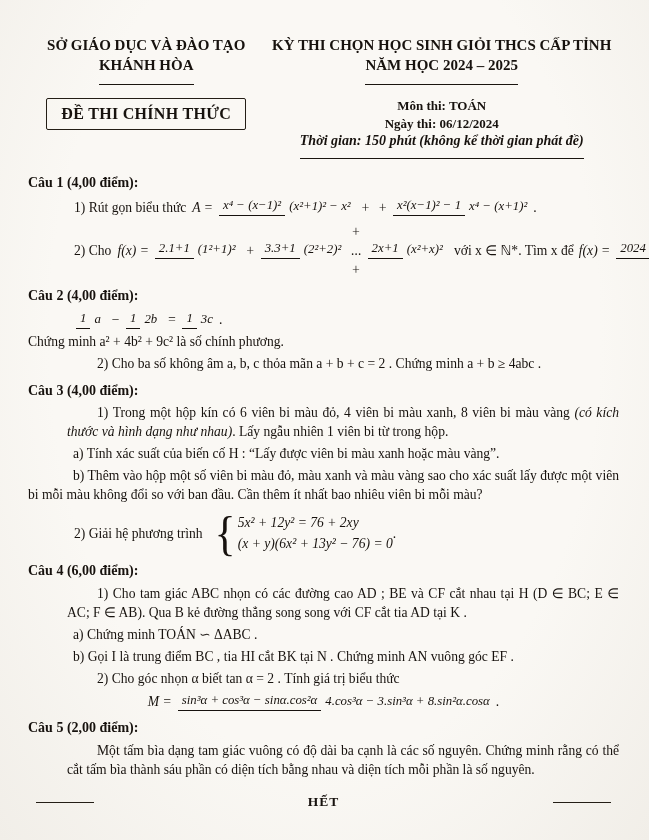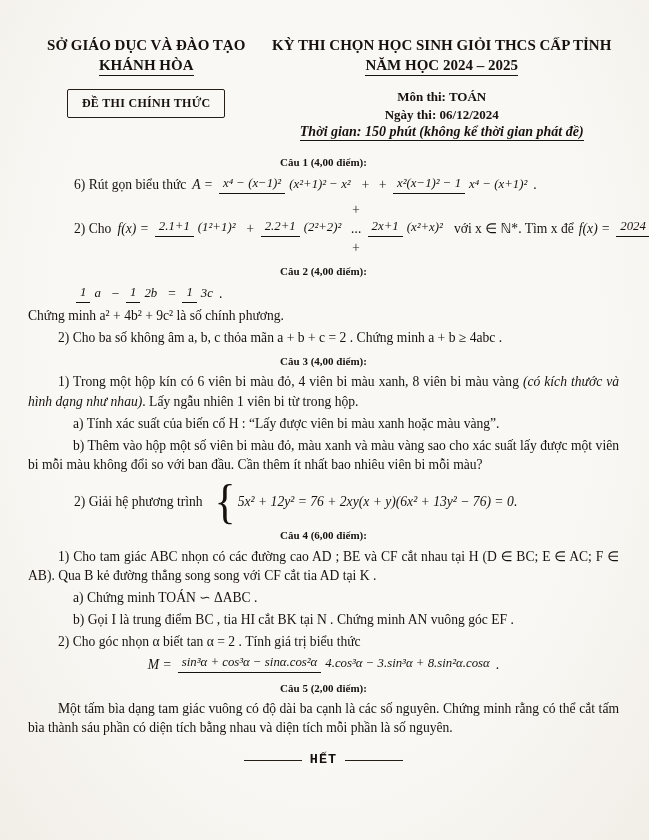--- a/index.html
+++ b/index.html
@@ -13,57 +13,57 @@
     color:#17120e;
     box-sizing:border-box;
     padding:36px 30px 0 28px;
     overflow:hidden;
   }
   
   .header { display:flex; justify-content:space-between; align-items:flex-start; }
   .h-left { width:240px; text-align:center; }
   .h-right { width:360px; text-align:center; }
   .h-bold { font-weight:700; font-size:15px; line-height:1.3; }
-  .u { display:inline-block; border-bottom:1.4px solid #1a150f; padding-bottom:0; }
+  .u { display:inline-block; border-bottom:1.4px solid #1a150f; padding-bottom:9px; }
   .official-box {
     display:inline-block; margin-top:13px;
     border:1.6px solid #241e16; border-radius:2px;
-    padding:6px 14px; font-weight:700; font-size:12px; letter-spacing:0.3px;
+    padding:6px 14px; font-weight:700; font-size:16px; letter-spacing:0.3px;
   }
   .h-sub { font-weight:700; font-size:13px; line-height:1.35; }
   .h-sub-first { margin-top:12px;text-align:center; }
   .h-time { font-weight:700; font-style:italic; font-size:14px; margin-top:1px; }
   
   .content { margin-top:14px; font-size:13.6px; line-height:1.4; }
-  .qh { font-weight:700; font-size:11px; margin-top:7px;text-align:center; }
+  .qh { font-weight:700; font-size:14px; margin-top:7px; }
   .p  { text-align:justify; margin-top:3px; }
-  .ind1 { text-indent:30px; }
+  .ind1 { text-indent:30px;margin-left:39px; }
   .ind2 { text-indent:45px; }
   .pad2 { padding-left:46px; }
   .it { font-style:italic; }
   
   .mrow { display:flex; align-items:center; flex-wrap:nowrap; margin-top:5px; }
   .math { font-style:italic; }
   .txt { white-space:pre; }
   .op { margin:0 4px; font-style:italic; }
   .frac {
     display:inline-flex; flex-direction:row; align-items:flex-start;
     vertical-align:middle; margin:0 2px; font-style:italic;
     font-size:12.8px; line-height:1.25;
   }
   .frac .num { border-bottom:1.2px solid #17120e; padding:0 4px 1px; }
   .frac .den { padding:1px 4px 0;font-style:italic; }
   .lbl { margin-right:6px; white-space:pre; }
   .mlhs { margin-right:4px; white-space:pre; }
   .system { display:inline-flex; align-items:center; margin-left:6px; }
   .brace { font-size:44px; font-weight:400; line-height:0.9; transform:scaleY(1.12); margin-right:2px; }
-  .sys-col { display:inline-flex; flex-direction:row; }
+  .sys-col { display:inline-flex; flex-direction:column; }
   .sys-line { font-style:italic; line-height:1.55; }
   
-  .end-row { display:flex; align-items:center; justify-content:center; margin-top:14px;font-family:Liberation Mono, monospace; }
+  .end-row { display:flex; align-items:center; justify-content:space-between; margin-top:14px; }
   .end-dash { width:58px; border-top:1.3px solid #241e16; margin:0 8px; }
   .end-label { font-weight:700; font-size:13.5px; letter-spacing:1px; }
 </style>
 </head>
 <body>
 
 <div class="page">
 
   <div class="header">
     <div class="h-left">
@@ -79,21 +79,21 @@
       <div class="h-sub h-sub-first">Môn thi: TOÁN</div>
       <div class="h-sub">Ngày thi: 06/12/2024</div>
       <div class="h-time"><span class="u">Thời gian: 150 phút (không kể thời gian phát đề)</span></div>
     </div>
   </div>
 
   <div class="content">
 
     <div class="qh">Câu 1 (4,00 điểm):</div>
     <div class="mrow pad2">
-      <span class="lbl">6) Rút gọn biểu thức</span>
+      <span class="lbl">1) Rút gọn biểu thức</span>
       <span class="math mlhs">A =</span>
       <span class="frac">
           <span class="num">x⁴ − (x−1)²</span>
           <span class="den">(x²+1)² − x²</span>
         </span>
       <span class="op">+</span>
       <span class="op">+</span>
       <span class="frac">
           <span class="num">x²(x−1)² − 1</span>
           <span class="den">x⁴ − (x+1)²</span>
@@ -102,21 +102,21 @@
     </div>
     <div class="mrow pad2">
       <span class="lbl">2) Cho</span>
       <span class="math mlhs">f(x) =</span>
       <span class="frac">
           <span class="num">2.1+1</span>
           <span class="den">(1²+1)²</span>
         </span>
       <span class="op">+</span>
       <span class="frac">
-          <span class="num">2.2+1</span>
+          <span class="num">3.3+1</span>
           <span class="den">(2²+2)²</span>
         </span>
       <span class="op">+ ... +</span>
       <span class="frac">
           <span class="num">2x+1</span>
           <span class="den">(x²+x)²</span>
         </span>
       <span class="txt" style="margin:0 5px;">với x ∈ ℕ*. Tìm x để</span>
       <span class="math mlhs">f(x) =</span>
       <span class="frac">

